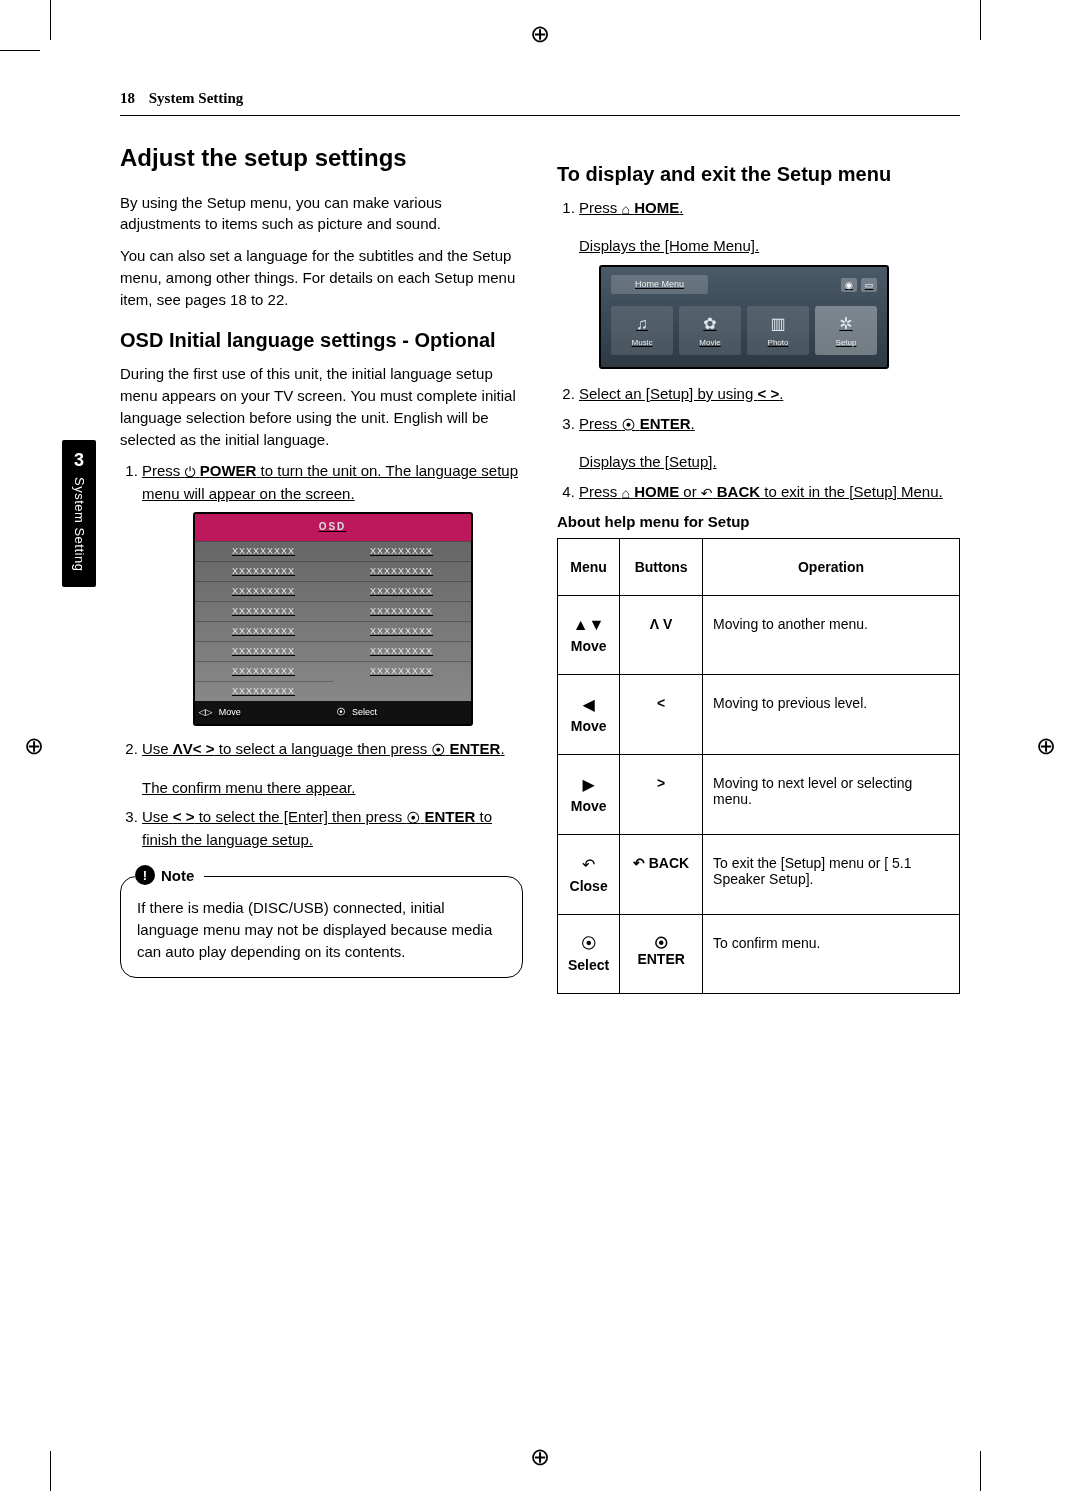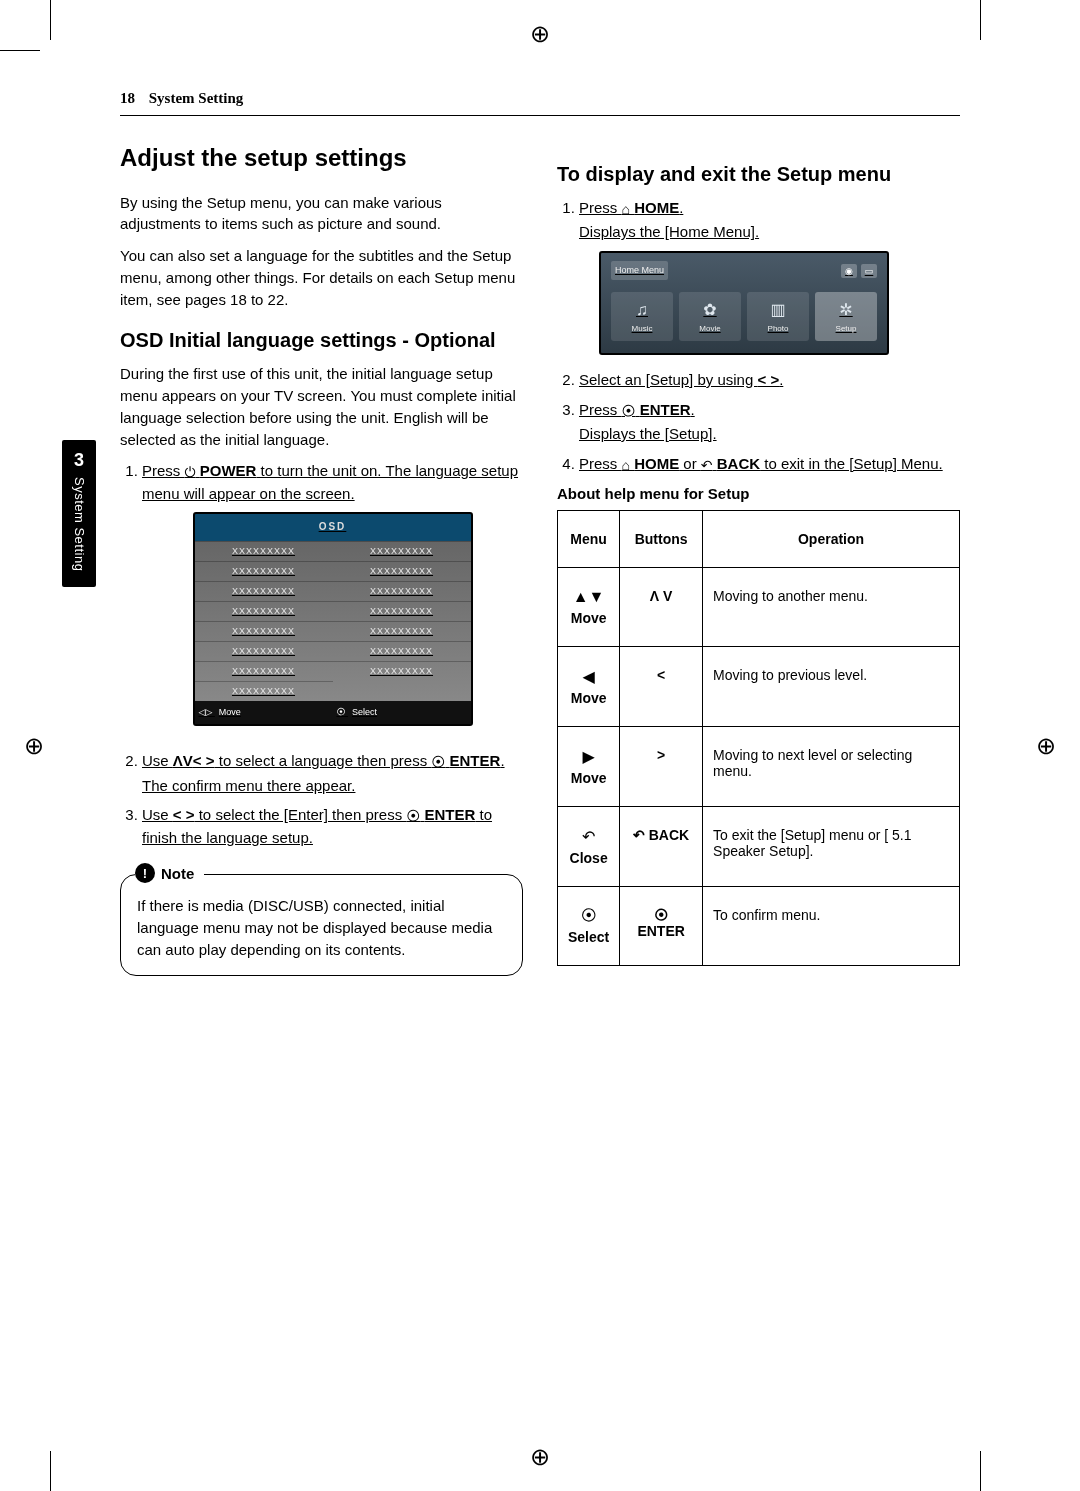--- a/index.html
+++ b/index.html
@@ -41,40 +41,40 @@
   .header-line .sect { font-weight: 700; }
 
   .columns { display: flex; gap: 34px; }
   .col { flex: 1; min-width: 0; }
 
   h1 { font-size: 24px; font-weight: 700; line-height: 1.15; margin-bottom: 20px; }
   h2 { font-size: 20px; font-weight: 700; margin: 18px 0 10px; line-height: 1.25; }
   p  { font-size: 15px; line-height: 1.45; margin-bottom: 10px; }
   ol { padding-left: 22px; font-size: 15px; line-height: 1.45; text-decoration: underline; }
   ol > li { margin-bottom: 8px; }
-  .sub { margin-top: 2px; }
+  .sub { margin-top: 16px; }
   .bold { font-weight: 700; }
 
   .side-tab {
     position: absolute;
     left: 62px; top: 440px;
     width: 34px;
     background: #000;
     color: #fff;
     text-align: center;
     padding: 10px 0 4px;
     border-radius: 2px;
   }
   .side-tab .num { font-weight: 700; font-size: 18px; display: block; margin-bottom: 6px; }
   .side-tab .txt { writing-mode: vertical-rl; font-size: 13px; letter-spacing: 0.5px; padding-bottom: 8px; }
 
   
   .osd-shot {
-    width: 280px; margin: 8px auto 24px; border: 2px solid #000; border-radius: 3px;
-    background: #0c4a6e;
+    width: 280px; margin: 8px auto 12px; border: 2px solid #000; border-radius: 3px;
+    background: #be185d;
   }
   .osd-title { text-align: center; color: #ddd; font-size: 10px; font-weight: 700; padding: 6px 0; letter-spacing: 2px; }
   .osd-body { display: flex; background: linear-gradient(#666,#888); }
   .osd-col { flex: 1; }
   .osd-row { color: #e8e8e8; font-size: 9px; letter-spacing: 1px; padding: 3px 8px; border-top: 1px solid rgba(0,0,0,.25); text-align: center; }
   .osd-footer { display: flex; background: #111; color: #fff; font-size: 9px; }
   .osd-footer span { flex: 1; padding: 5px 4px; }
 
   
   .confirm-shot {
@@ -106,21 +106,21 @@
     display: inline-flex; align-items: center; justify-content: center; font-weight: 700; font-size: 13px;
   }
 
   
   .home-shot {
     width: 290px; margin: 8px 0 14px 20px; border: 2px solid #000; border-radius: 3px;
     background: linear-gradient(#4a5a68,#2d3a44);
     padding: 8px 10px 12px;
   }
   .home-shot .bar { display: flex; justify-content: space-between; align-items: center; margin-bottom: 12px; }
-  .home-shot .bar .ttl { background: rgba(255,255,255,.18); color: #eee; font-size: 9px; padding: 3px 4px; border-radius: 2px; }
+  .home-shot .bar .ttl { background: rgba(255,255,255,.18); color: #eee; font-size: 9px; padding: 3px 24px; border-radius: 2px; }
   .home-shot .bar .ic { display: flex; gap: 4px; }
   .home-shot .bar .ic span { width: 16px; height: 14px; background: rgba(255,255,255,.25); border-radius: 2px; font-size: 9px; color:#fff; text-align:center; line-height:14px; }
   .home-shot .tiles { display: flex; gap: 6px; }
   .home-shot .tile { flex: 1; background: rgba(255,255,255,.12); border-radius: 3px; padding: 6px 0; text-align: center; }
   .home-shot .tile.sel { background: rgba(255,255,255,.32); }
   .home-shot .tile .ico { font-size: 16px; color: #dfe7ee; }
   .home-shot .tile .lbl { font-size: 8px; color: #eee; margin-top: 2px; }
 
   
   .bold15 { font-weight: 700; font-size: 15px; margin: 10px 0 8px; }

